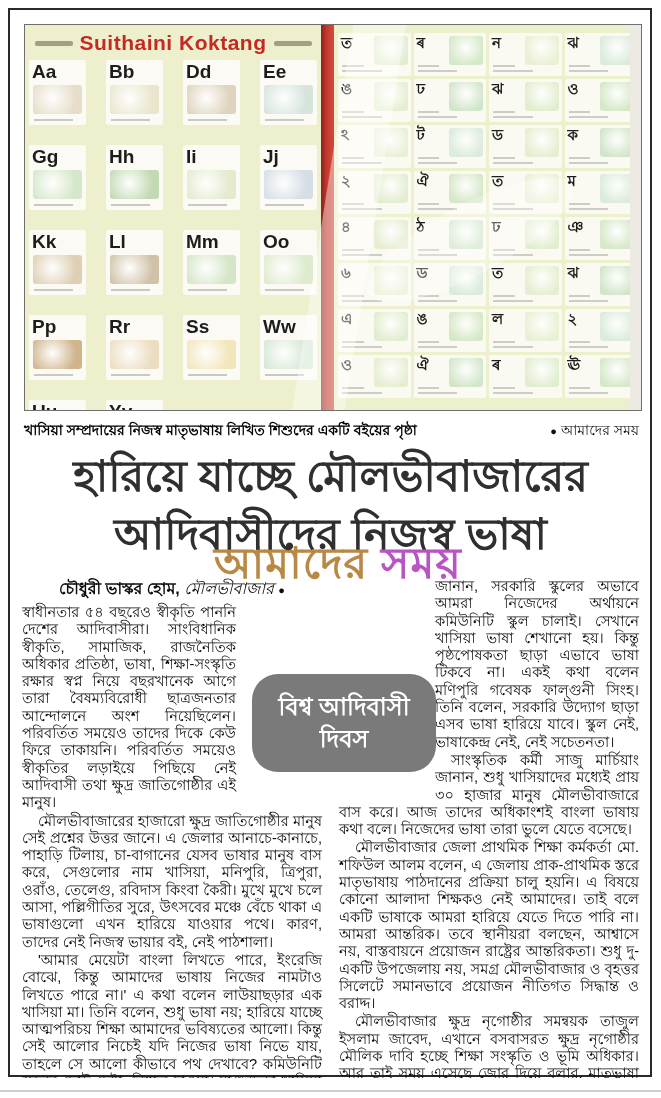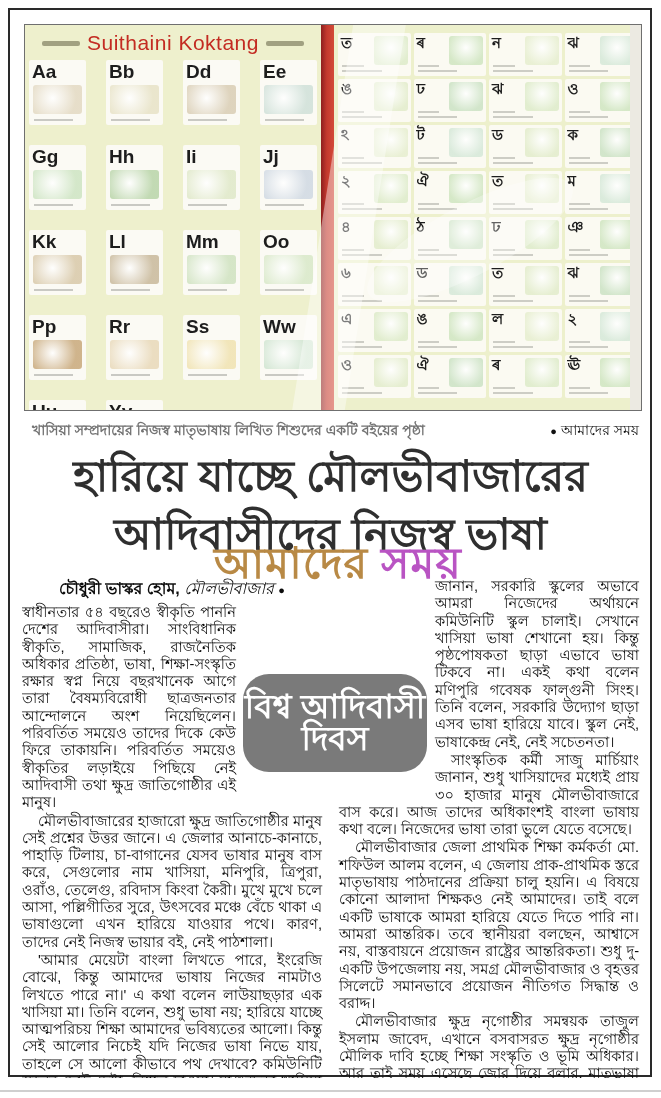--- a/index.html
+++ b/index.html
@@ -7,21 +7,21 @@
         font-family:"Liberation Sans",sans-serif;color:#111;}
   .frame{position:absolute;left:8px;top:8px;right:9px;bottom:21px;border:2px solid #2a2a2a;pointer-events:none;}
   .bottom-edge{position:absolute;left:0;right:0;top:1090px;height:2px;background:#cfcfcf;}
 
   
   .photo{position:absolute;left:24px;top:24px;width:616px;height:385px;background:#f4f4ec;
          border:1px solid #6f6f6f;overflow:hidden;}
   .chart{position:absolute;inset:0;display:flex;}
   .page-left{width:296px;background:#eef0cd;padding:3px 4px;box-sizing:border-box;}
   .title-row{height:30px;display:flex;align-items:center;justify-content:center;gap:7px;}
-  .chart-title{color:#c32b22;font-weight:normal;font-size:21px;letter-spacing:.5px;white-space:nowrap;}
+  .chart-title{color:#c32b22;font-weight:bold;font-size:21px;letter-spacing:.5px;white-space:nowrap;}
   .side-text{width:38px;height:5px;background:#8d8d6e;border-radius:2px;opacity:.8;}
   .left-grid{display:grid;grid-template-columns:repeat(4,1fr);gap:20px;margin-top:2px;}
   .lcell{background:#fbfaf4;height:65px;position:relative;padding:1px 3px;box-sizing:border-box;border-radius:2px;}
   .lletter{font-weight:bold;font-size:19px;color:#1d1d1d;line-height:22px;}
   .lpic{position:absolute;left:4px;right:4px;top:25px;height:29px;border-radius:3px;opacity:.85;}
   .cap{position:absolute;left:5px;bottom:4px;height:2px;width:68%;background:#c9c9c3;}
   .spine{width:13px;background:linear-gradient(90deg,#8e1f1f,#c43a2e 45%,#d34a38);}
   .page-right{flex:1;background:#edf0cc;padding:8px 4px 3px 4px;box-sizing:border-box;position:relative;}
   .right-grid{display:grid;grid-template-columns:repeat(4,1fr);gap:3px;}
   .rcell{background:#fbfaf2;height:43px;position:relative;padding:0 3px;box-sizing:border-box;border-radius:2px;}
@@ -31,21 +31,21 @@
   .rcap2{position:absolute;left:4px;bottom:4px;height:2px;width:55%;background:#cdcdc5;}
   .glare1{position:absolute;left:296px;top:-30px;width:52px;height:470px;background:rgba(255,255,255,.42);
           transform:rotate(9deg);pointer-events:none;}
   .glare2{position:absolute;left:330px;top:180px;width:230px;height:70px;background:rgba(255,255,255,.30);
           transform:rotate(-28deg);border-radius:50%;pointer-events:none;}
   .photo-edge{position:absolute;right:0;top:0;bottom:0;width:11px;background:#eceae2;}
 
   
   .caption-row{position:absolute;left:24px;right:22px;top:419px;display:flex;justify-content:space-between;
                align-items:baseline;font-size:14px;}
-  .caption{font-weight:600;color:#737373;margin-left:8px;}
+  .caption{font-weight:600;color:#000000;}
   .credit{color:#101010;white-space:nowrap;}
   .credit .dot{font-size:11px;margin-right:4px;}
 
   
   .headline-wrap{position:absolute;left:0;right:0;top:447px;text-align:center;}
   .watermark{position:absolute;left:50%;top:84px;transform:translateX(-47%);font-size:43px;font-weight:bold;
              white-space:nowrap;z-index:0;opacity:.75;letter-spacing:1px;}
   .headline{position:relative;z-index:1;font-size:43px;line-height:58px;font-weight:bold;color:#2f2f2f;}
 
   
@@ -54,23 +54,23 @@
   .col{width:300px;font-size:14.6px;line-height:17.3px;text-align:justify;color:#0c0c0c;}
   .byline{font-size:16px;line-height:21px;margin-bottom:3px;text-align:center;}
   .byline .name{font-weight:bold;}
   .byline .loc{font-style:italic;}
   .byline .dot{font-size:11px;}
   .para{margin:0 0 1px 0;}
   .para.indent{text-indent:16px;}
   .spacer-left{float:right;width:80px;height:126px;margin-top:70px;margin-left:6px;}
   .spacer-right{float:left;width:90px;height:118px;margin-top:95px;margin-right:6px;}
 
-  .highlight-box{position:absolute;left:243px;top:674px;width:184px;height:98px;border-radius:26px;
+  .highlight-box{position:absolute;left:252px;top:674px;width:184px;height:98px;border-radius:26px;
                  display:flex;flex-direction:column;align-items:center;justify-content:center;
-                 color:#fff;font-weight:bold;font-size:33px;line-height:32px;text-align:center;z-index:2;}
+                 color:#fff;font-weight:bold;font-size:24px;line-height:32px;text-align:center;z-index:2;}
 </style>
 </head>
 <body>
 
 <div class="page">
   <div class="frame"></div>
 
   <div class="photo">
     <div class="chart">
       <div class="page-left">

